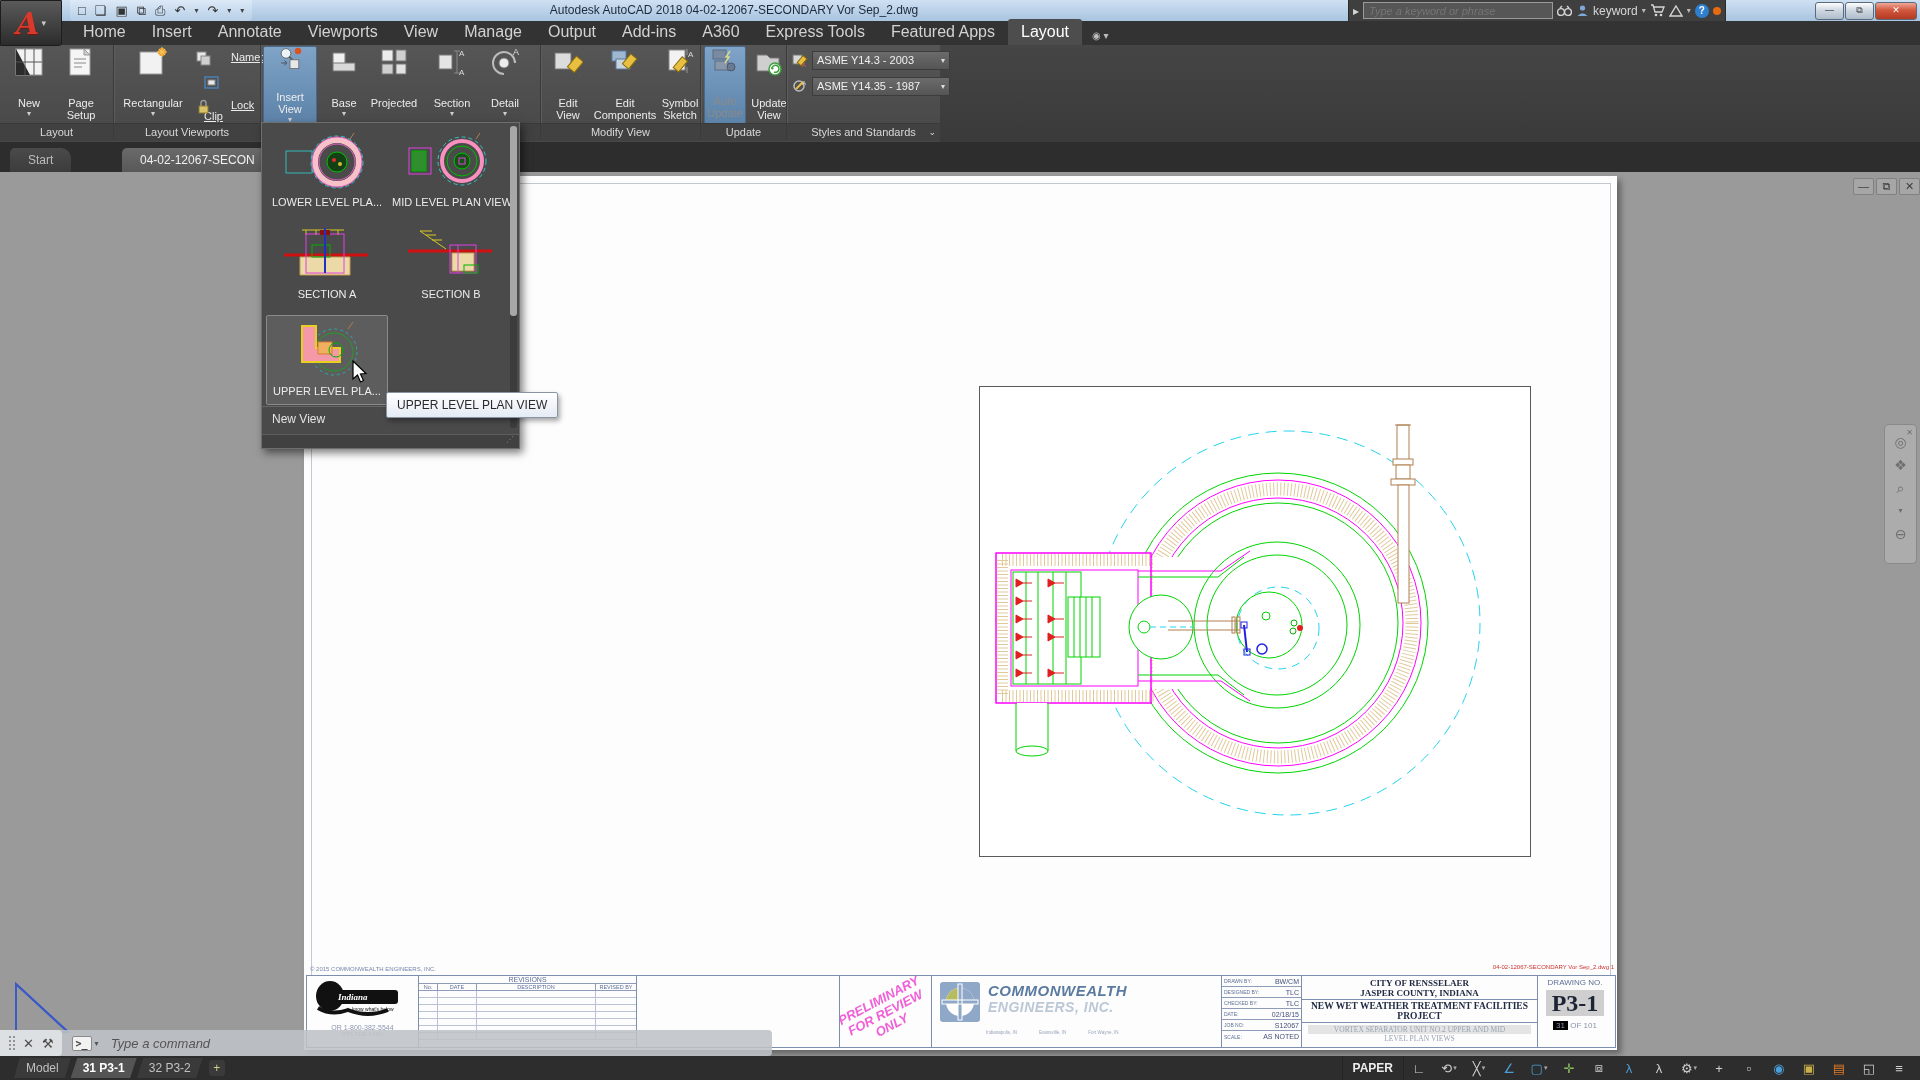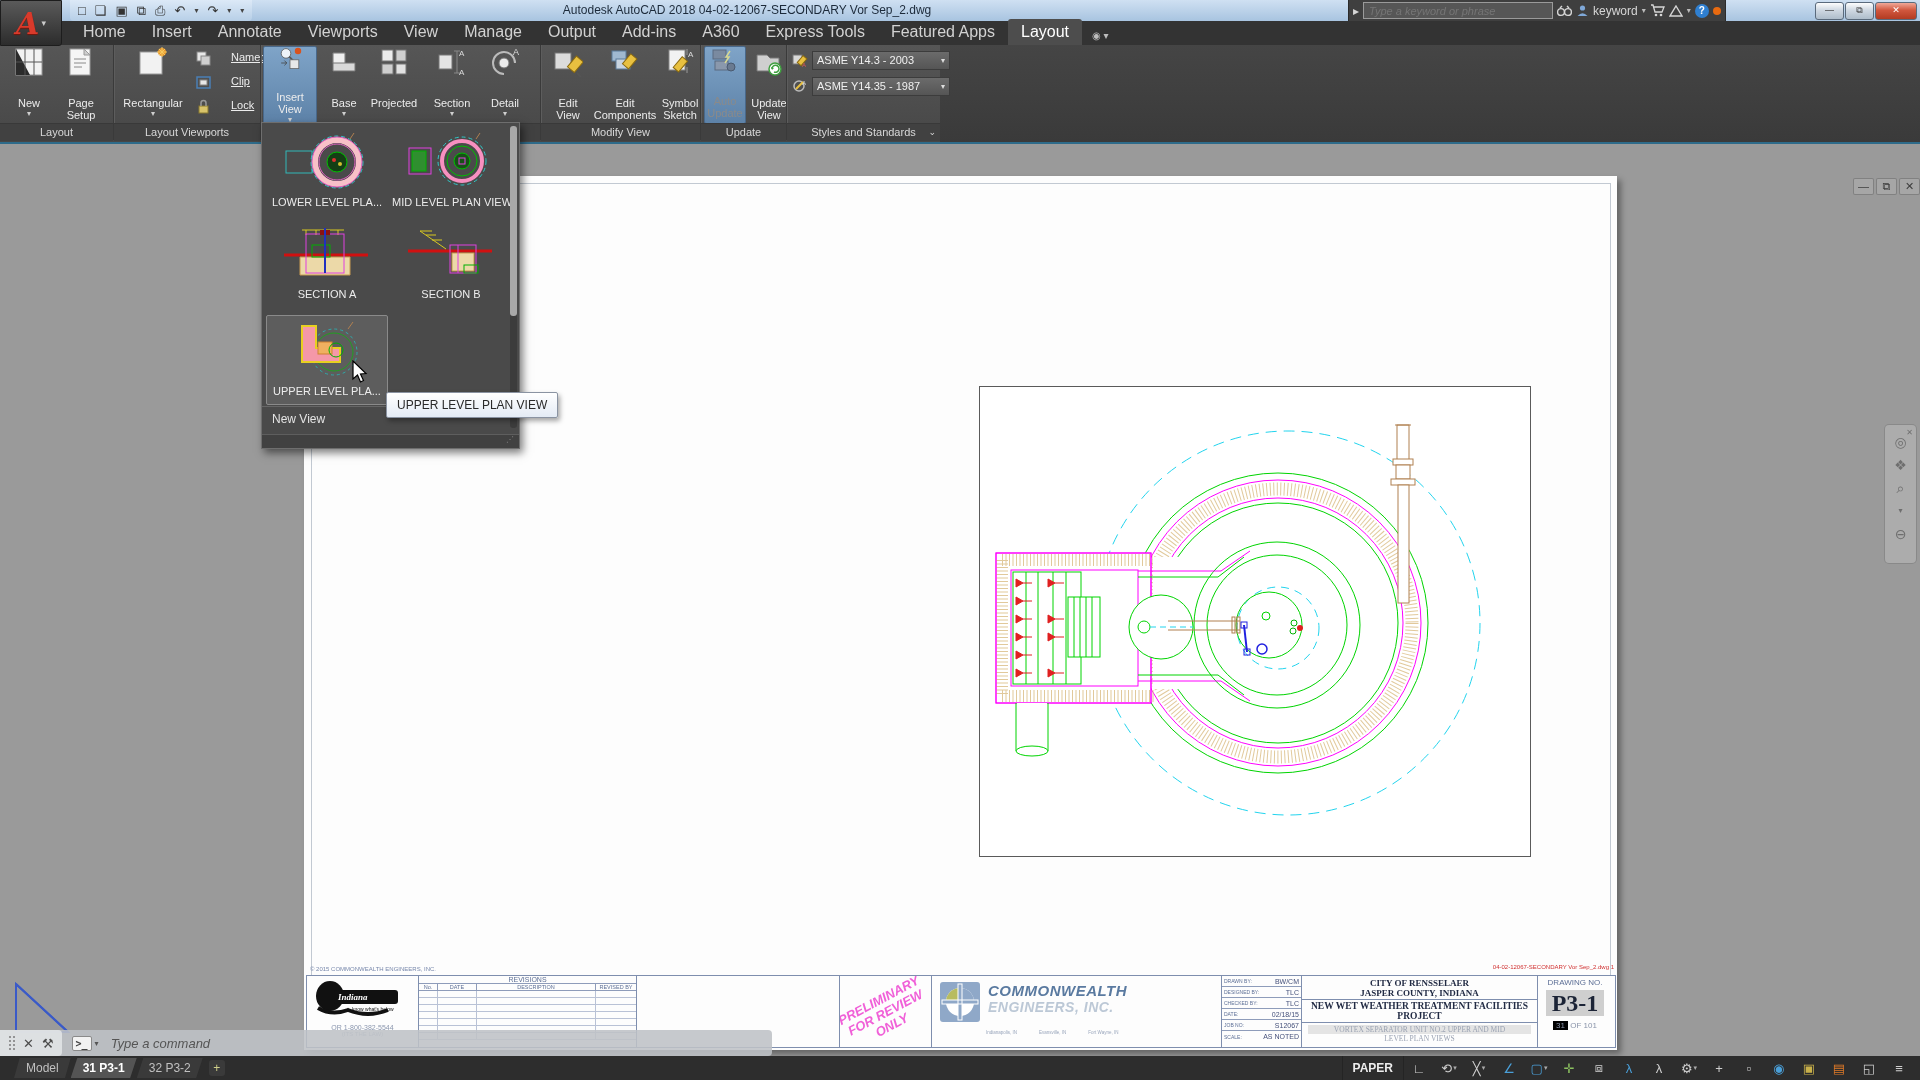--- a/index.html
+++ b/index.html
@@ -11,21 +11,21 @@
     background:linear-gradient(#cfe0f2,#a8c4e0);border-bottom:1px solid #7a92ac;}
   #acad-logo{left:0;top:0;width:60px;height:44px;z-index:40;
     background:linear-gradient(#5a5a5a,#2c2c2c);border:1px solid #1d1d1d;border-radius:0 0 3px 0;
     display:flex;align-items:center;justify-content:center;}
   #acad-logo .a{font:bold italic 30px "DejaVu Serif",serif;color:#d93a2b;text-shadow:0 1px 1px #7a1408;}
   #acad-logo .caret{color:#ccc;font-size:9px;margin-left:2px;}
   #qat{left:70px;top:0;height:21px;display:flex;align-items:center;gap:9px;padding:0 8px;
     background:linear-gradient(#dcE9f7,#b7cfe7);border-radius:0 0 4px 4px;}
   #qat span{font-size:13px;color:#333;line-height:20px;}
   #qat .caret{font-size:8px;color:#444;}
-  #wintitle{left:17px;top:0;width:1460px;height:21px;text-align:center;
+  #wintitle{left:4px;top:0;width:1460px;height:21px;text-align:center;
     font-size:12px;color:#1c2a3a;line-height:21px;}
   #infocenter{left:1348px;top:0;height:21px;display:flex;align-items:center;
     background:#3f3f3f;border:1px solid #2b2b2b;border-top:none;padding:0 4px;gap:4px;}
   #ic-search{width:178px;height:15px;background:#565656;border:1px solid #9a9a9a;
     color:#b8b8b8;font:italic 11px "Liberation Sans",sans-serif;padding:0 5px;}
   .ic-item{color:#d6d6d6;font-size:12px;display:flex;align-items:center;gap:3px;}
   .ic-caret{color:#bbb;font-size:8px;}
   #help-badge{width:14px;height:14px;border-radius:50%;background:#2f7fd0;color:#fff;
     font:bold 10px "Liberation Sans",sans-serif;text-align:center;line-height:14px;}
   #orange-dot{width:8px;height:8px;border-radius:50%;background:#e86a10;}
@@ -255,21 +255,21 @@
     <span class="lbl">Rectangular</span>
     <span class="caret">▾</span>
   </div>
   <div class="smallbtn" style="left:196px;top:51px;">
     <svg width="15" height="15" viewBox="0 0 15 15">
         <rect x="1" y="1" width="9" height="9" fill="#e8e8e8" stroke="#888"></rect>
         <rect x="5" y="5" width="9" height="9" fill="#cfcfcf" stroke="#888"></rect>
       </svg>
     <span>Named</span>
   </div>
-  <div class="smallbtn" style="left:196px;top:75px;">
+  <div class="smallbtn" style="left:204px;top:75px;flex-direction:column;">
     <svg width="15" height="15" viewBox="0 0 15 15">
         <rect x="1" y="2" width="13" height="11" fill="none" stroke="#4a7fb5" stroke-width="1.5"></rect>
         <rect x="4" y="5" width="7" height="5" fill="#e8e8e8" stroke="#888"></rect>
       </svg>
     <span>Clip</span>
   </div>
   <div class="smallbtn" style="left:196px;top:99px;">
     <svg width="15" height="15" viewBox="0 0 15 15">
         <rect x="3" y="7" width="9" height="7" fill="#d8c36a" stroke="#8a7a30"></rect>
         <path d="M5 7 V4 a2.5 2.5 0 0 1 5 0 V7" fill="none" stroke="#999" stroke-width="1.5"></path>
@@ -400,20 +400,24 @@
   </div>
   <div class="rdrop" style="left:812px;top:77px;">
     <span>ASME Y14.35 - 1987</span>
     <span class="caret">▾</span>
   </div>
   <div class="panel-footer" style="left:787px;width:153px;">
     <span>Styles and Standards</span>
     <span style="position:absolute;right:4px;font-size:9px;">⌄</span>
   </div>
 
+  <div class="abs" id="filetabs">
+    <span class="ftab start">Start</span>
+    <span class="ftab doc">04-02-12067-SECON</span>
+  </div>
 
   <div class="abs" id="paper"></div>
   <div class="abs" id="paper-margin"></div>
 
   <svg class="abs" id="vp-drawing" width="554" height="473" viewBox="0 0 554 473">
     <rect x="1.5" y="1.5" width="551" height="470" fill="#ffffff" stroke="#5a5a5a" stroke-width="1"></rect>
     <g fill="none">
       <circle cx="310" cy="238" r="192" stroke="#22d4ee" stroke-dasharray="11 7"></circle>
       <circle cx="300" cy="238" r="150" stroke="#00d400"></circle>
       <circle cx="300" cy="238" r="143" stroke="#ff00ff"></circle>

